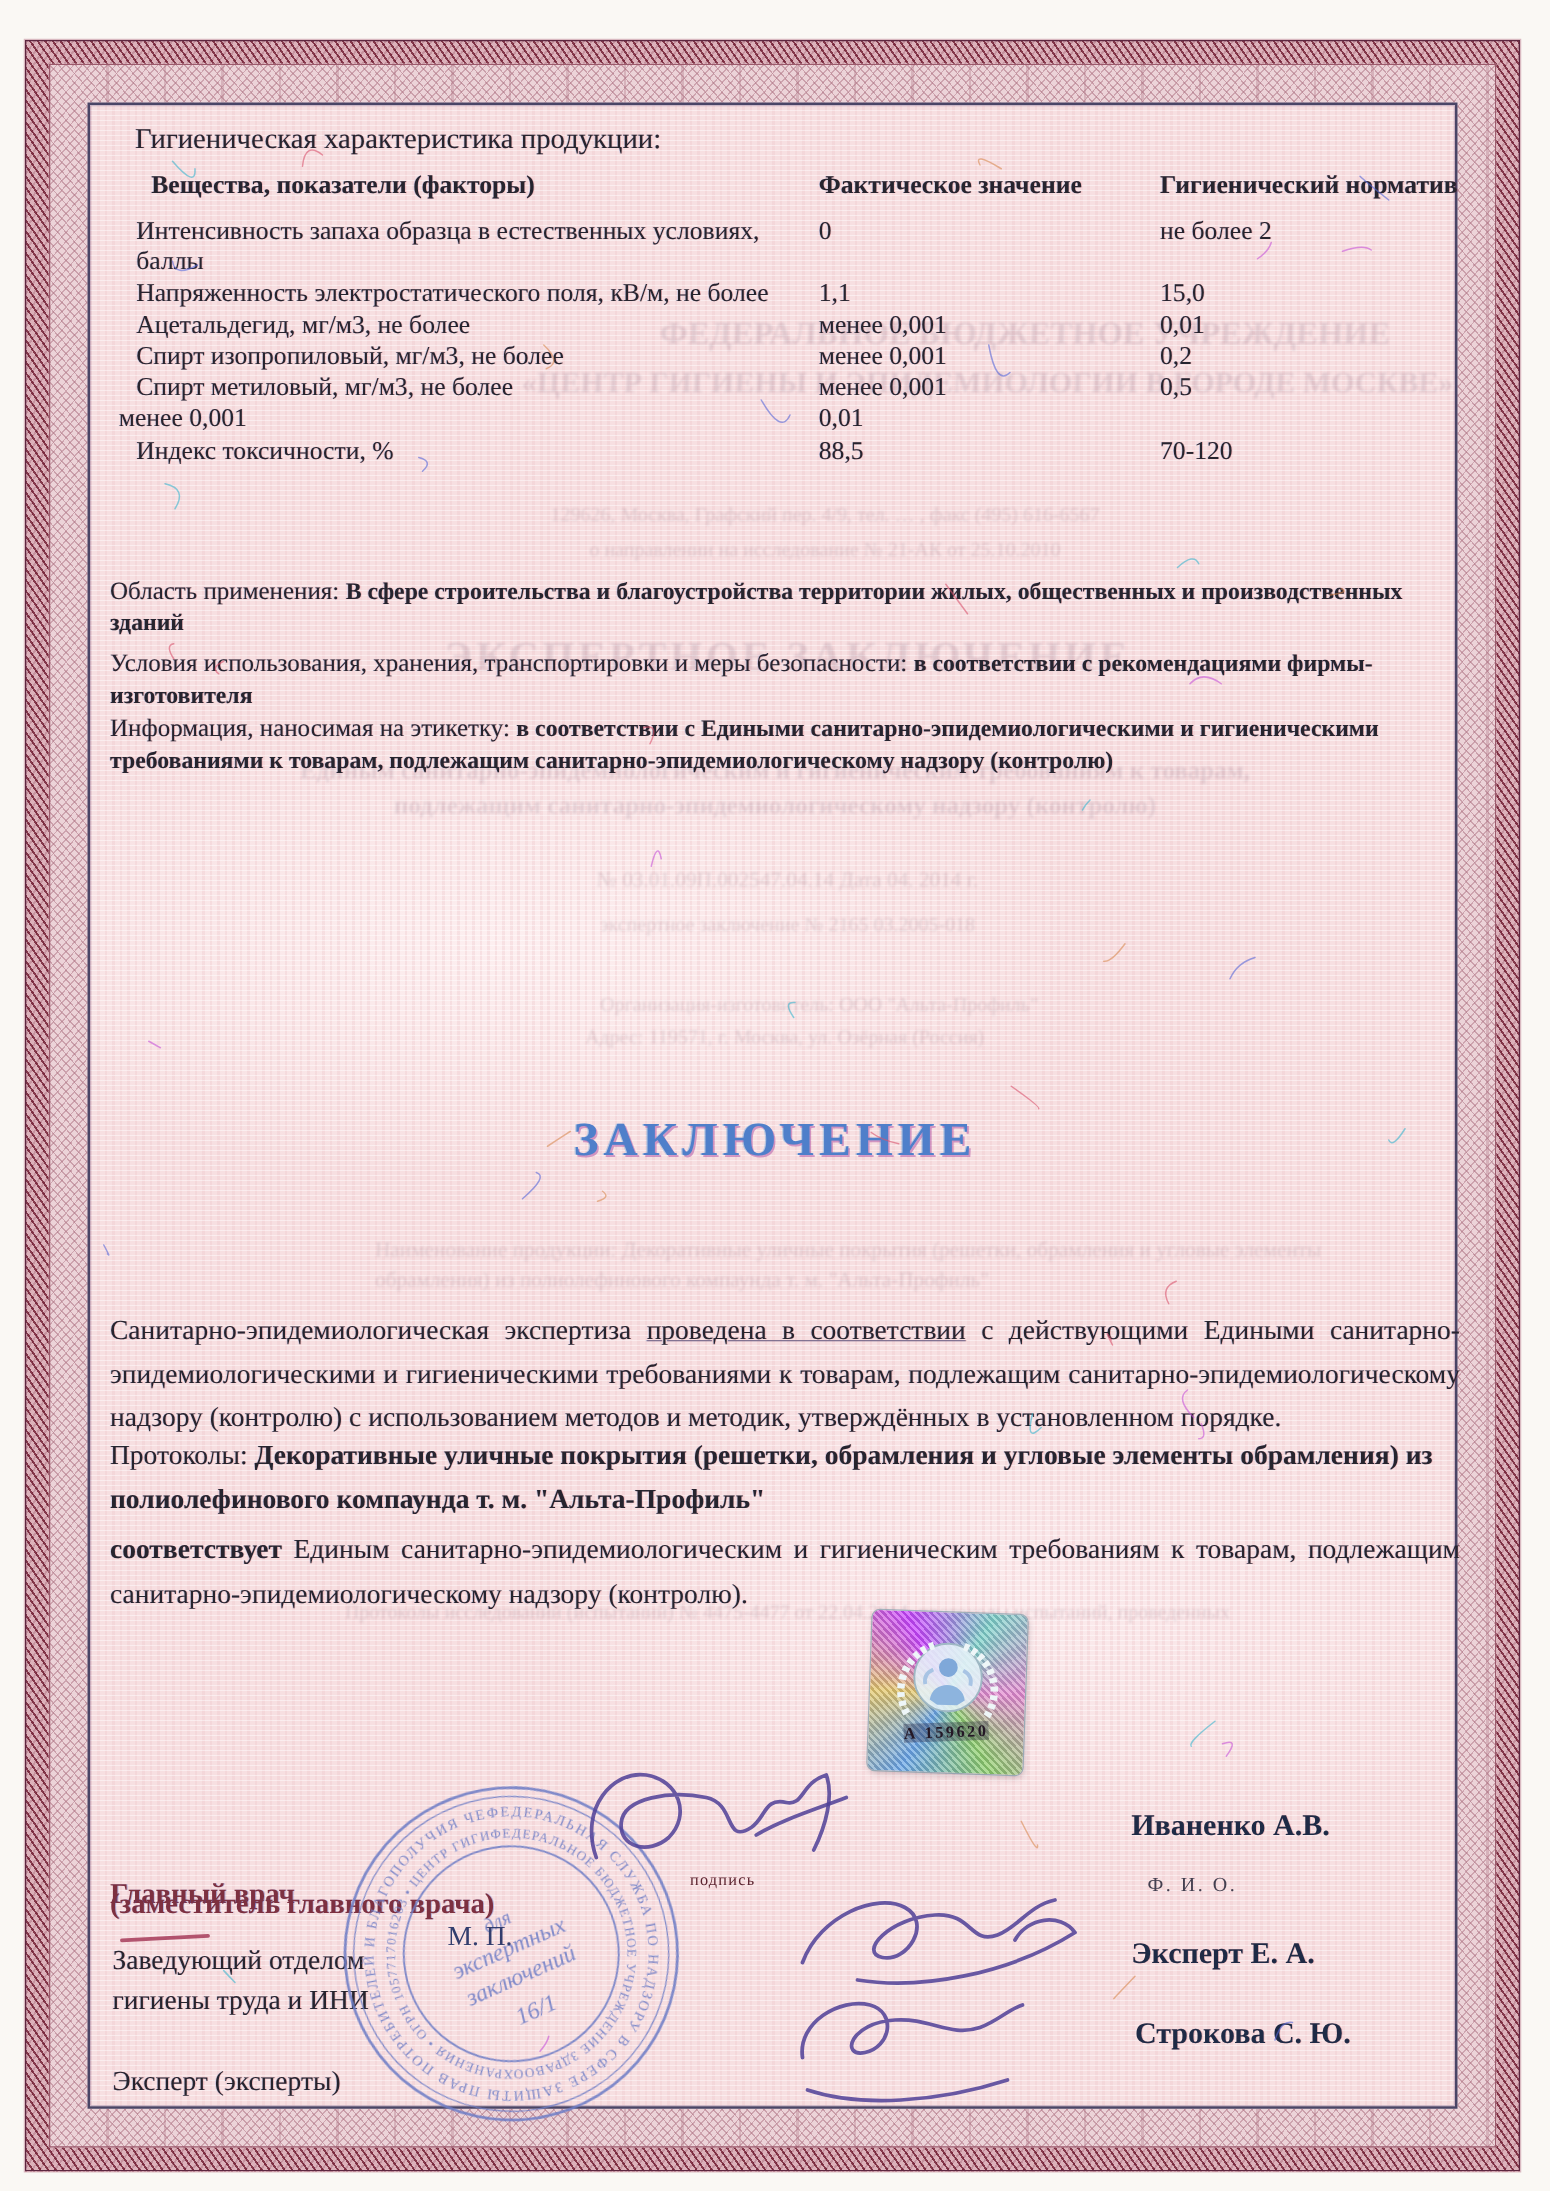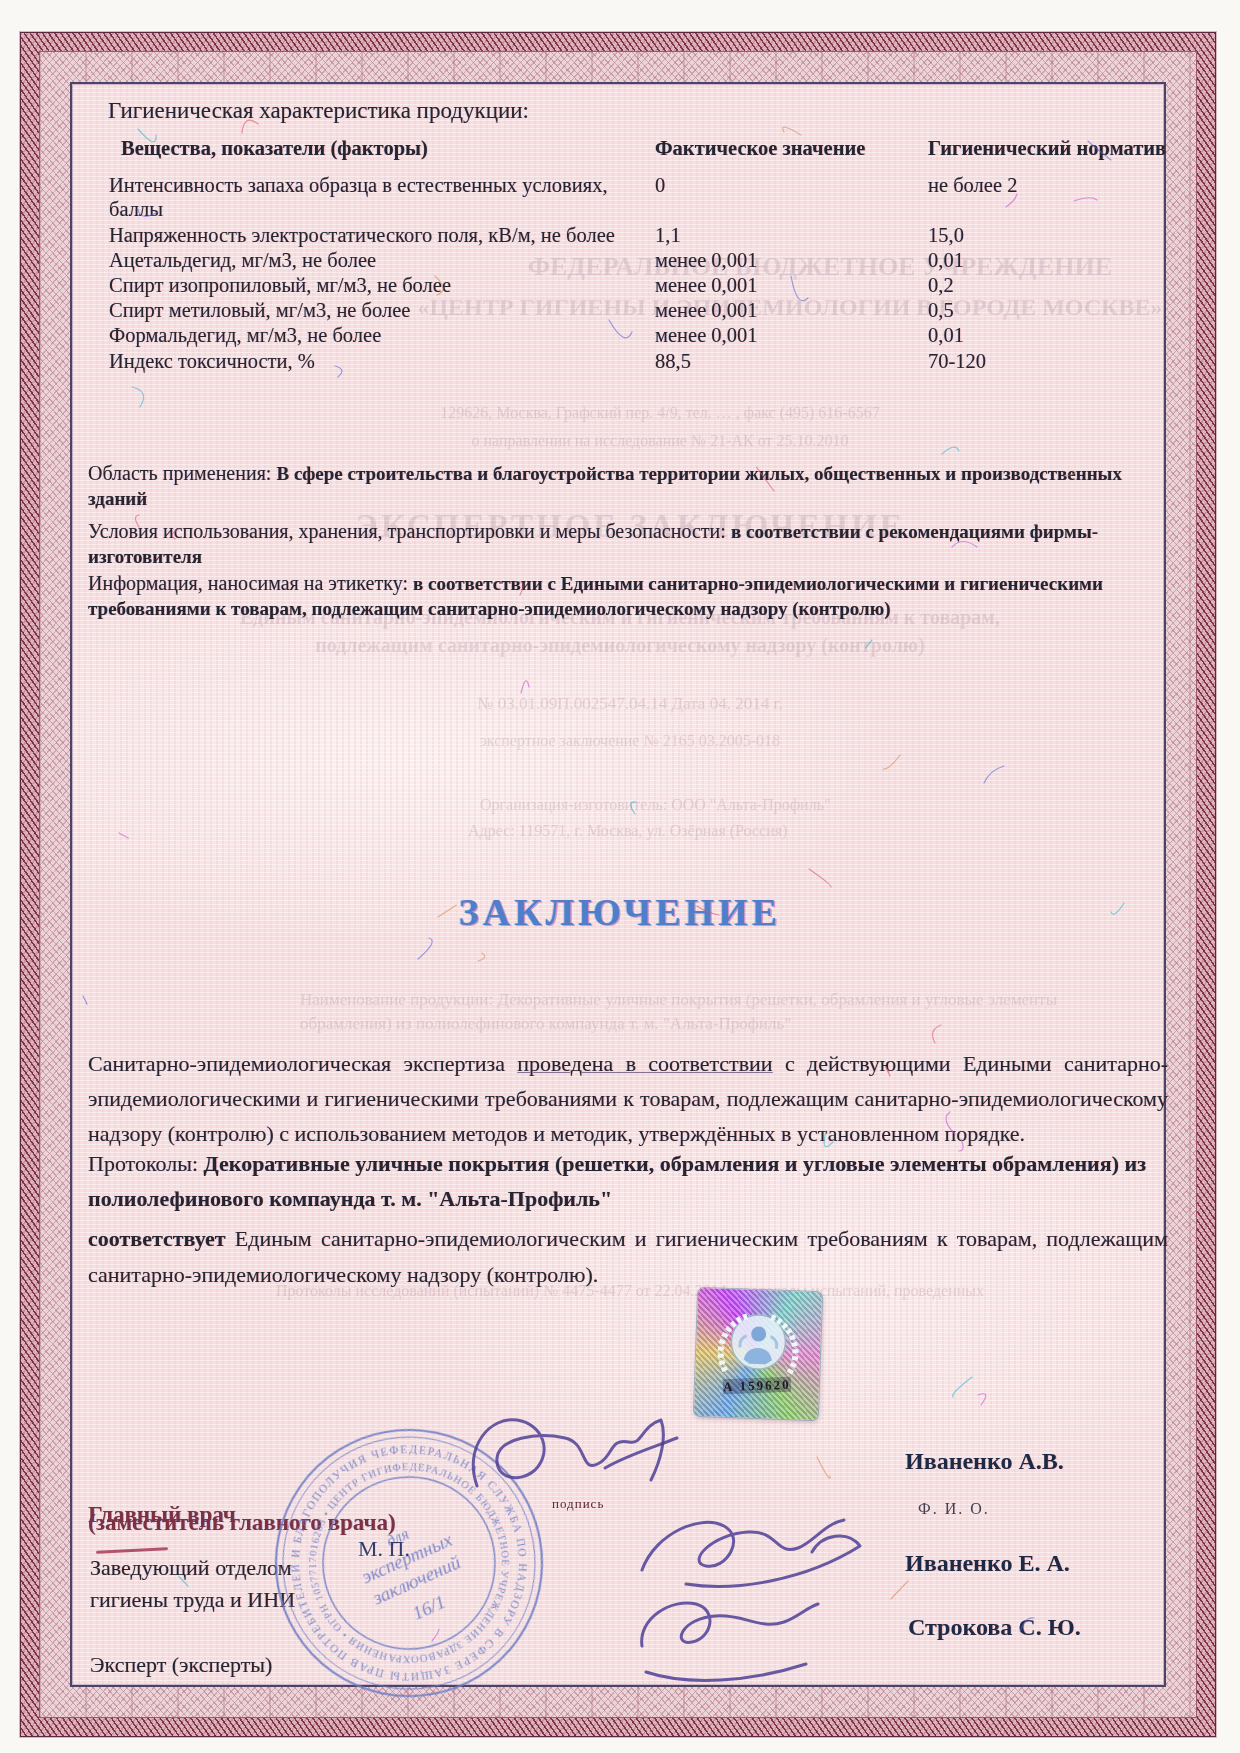--- a/index.html
+++ b/index.html
@@ -229,21 +229,20 @@
       <div class="c1">Спирт изопропиловый, мг/м3, не более</div>
       <div class="c2">менее 0,001</div>
       <div class="c3">0,2</div>
     </div>
     <div class="t-row">
       <div class="c1">Спирт метиловый, мг/м3, не более</div>
       <div class="c2">менее 0,001</div>
       <div class="c3">0,5</div>
     </div>
     <div class="t-row">
-      <div class="c1">Формальдегид, мг/м3, не более</div>
       <div class="c2">менее 0,001</div>
       <div class="c3">0,01</div>
     </div>
     <div class="t-row">
       <div class="c1">Индекс токсичности, %</div>
       <div class="c2">88,5</div>
       <div class="c3">70-120</div>
     </div>
   </div>
 
@@ -293,21 +292,21 @@
   <div class="abs role role-chief">Главный врач</div>
   <div class="abs role role-chief2">(заместитель главного врача)</div>
   <div class="abs deputy-dash"></div>
   <div class="abs role-dept ink">Заведующий отделом гигиены труда и ИНИ</div>
   <div class="abs role-expert ink">Эксперт (эксперты)</div>
 
   <div class="abs sig-caption">подпись</div>
   <div class="abs fio-caption">Ф. И. О.</div>
 
   <div class="abs name name1">Иваненко А.В.</div>
-  <div class="abs name name2">Иваненко Е. А.</div>
+  <div class="abs name name2">Эксперт Е. А.</div>
   <div class="abs name name3">Строкова С. Ю.</div>
 
   <div class="abs mp">М. П.</div>
 
   <div class="abs stamp">
     <svg width="282" height="282" viewBox="0 0 282 282">
       <defs>
         <path id="ringA" d="M141,31 a110,110 0 1 1 -0.01,0"></path>
         <path id="ringB" d="M141,48 a93,93 0 1 1 -0.01,0"></path>
       </defs>

